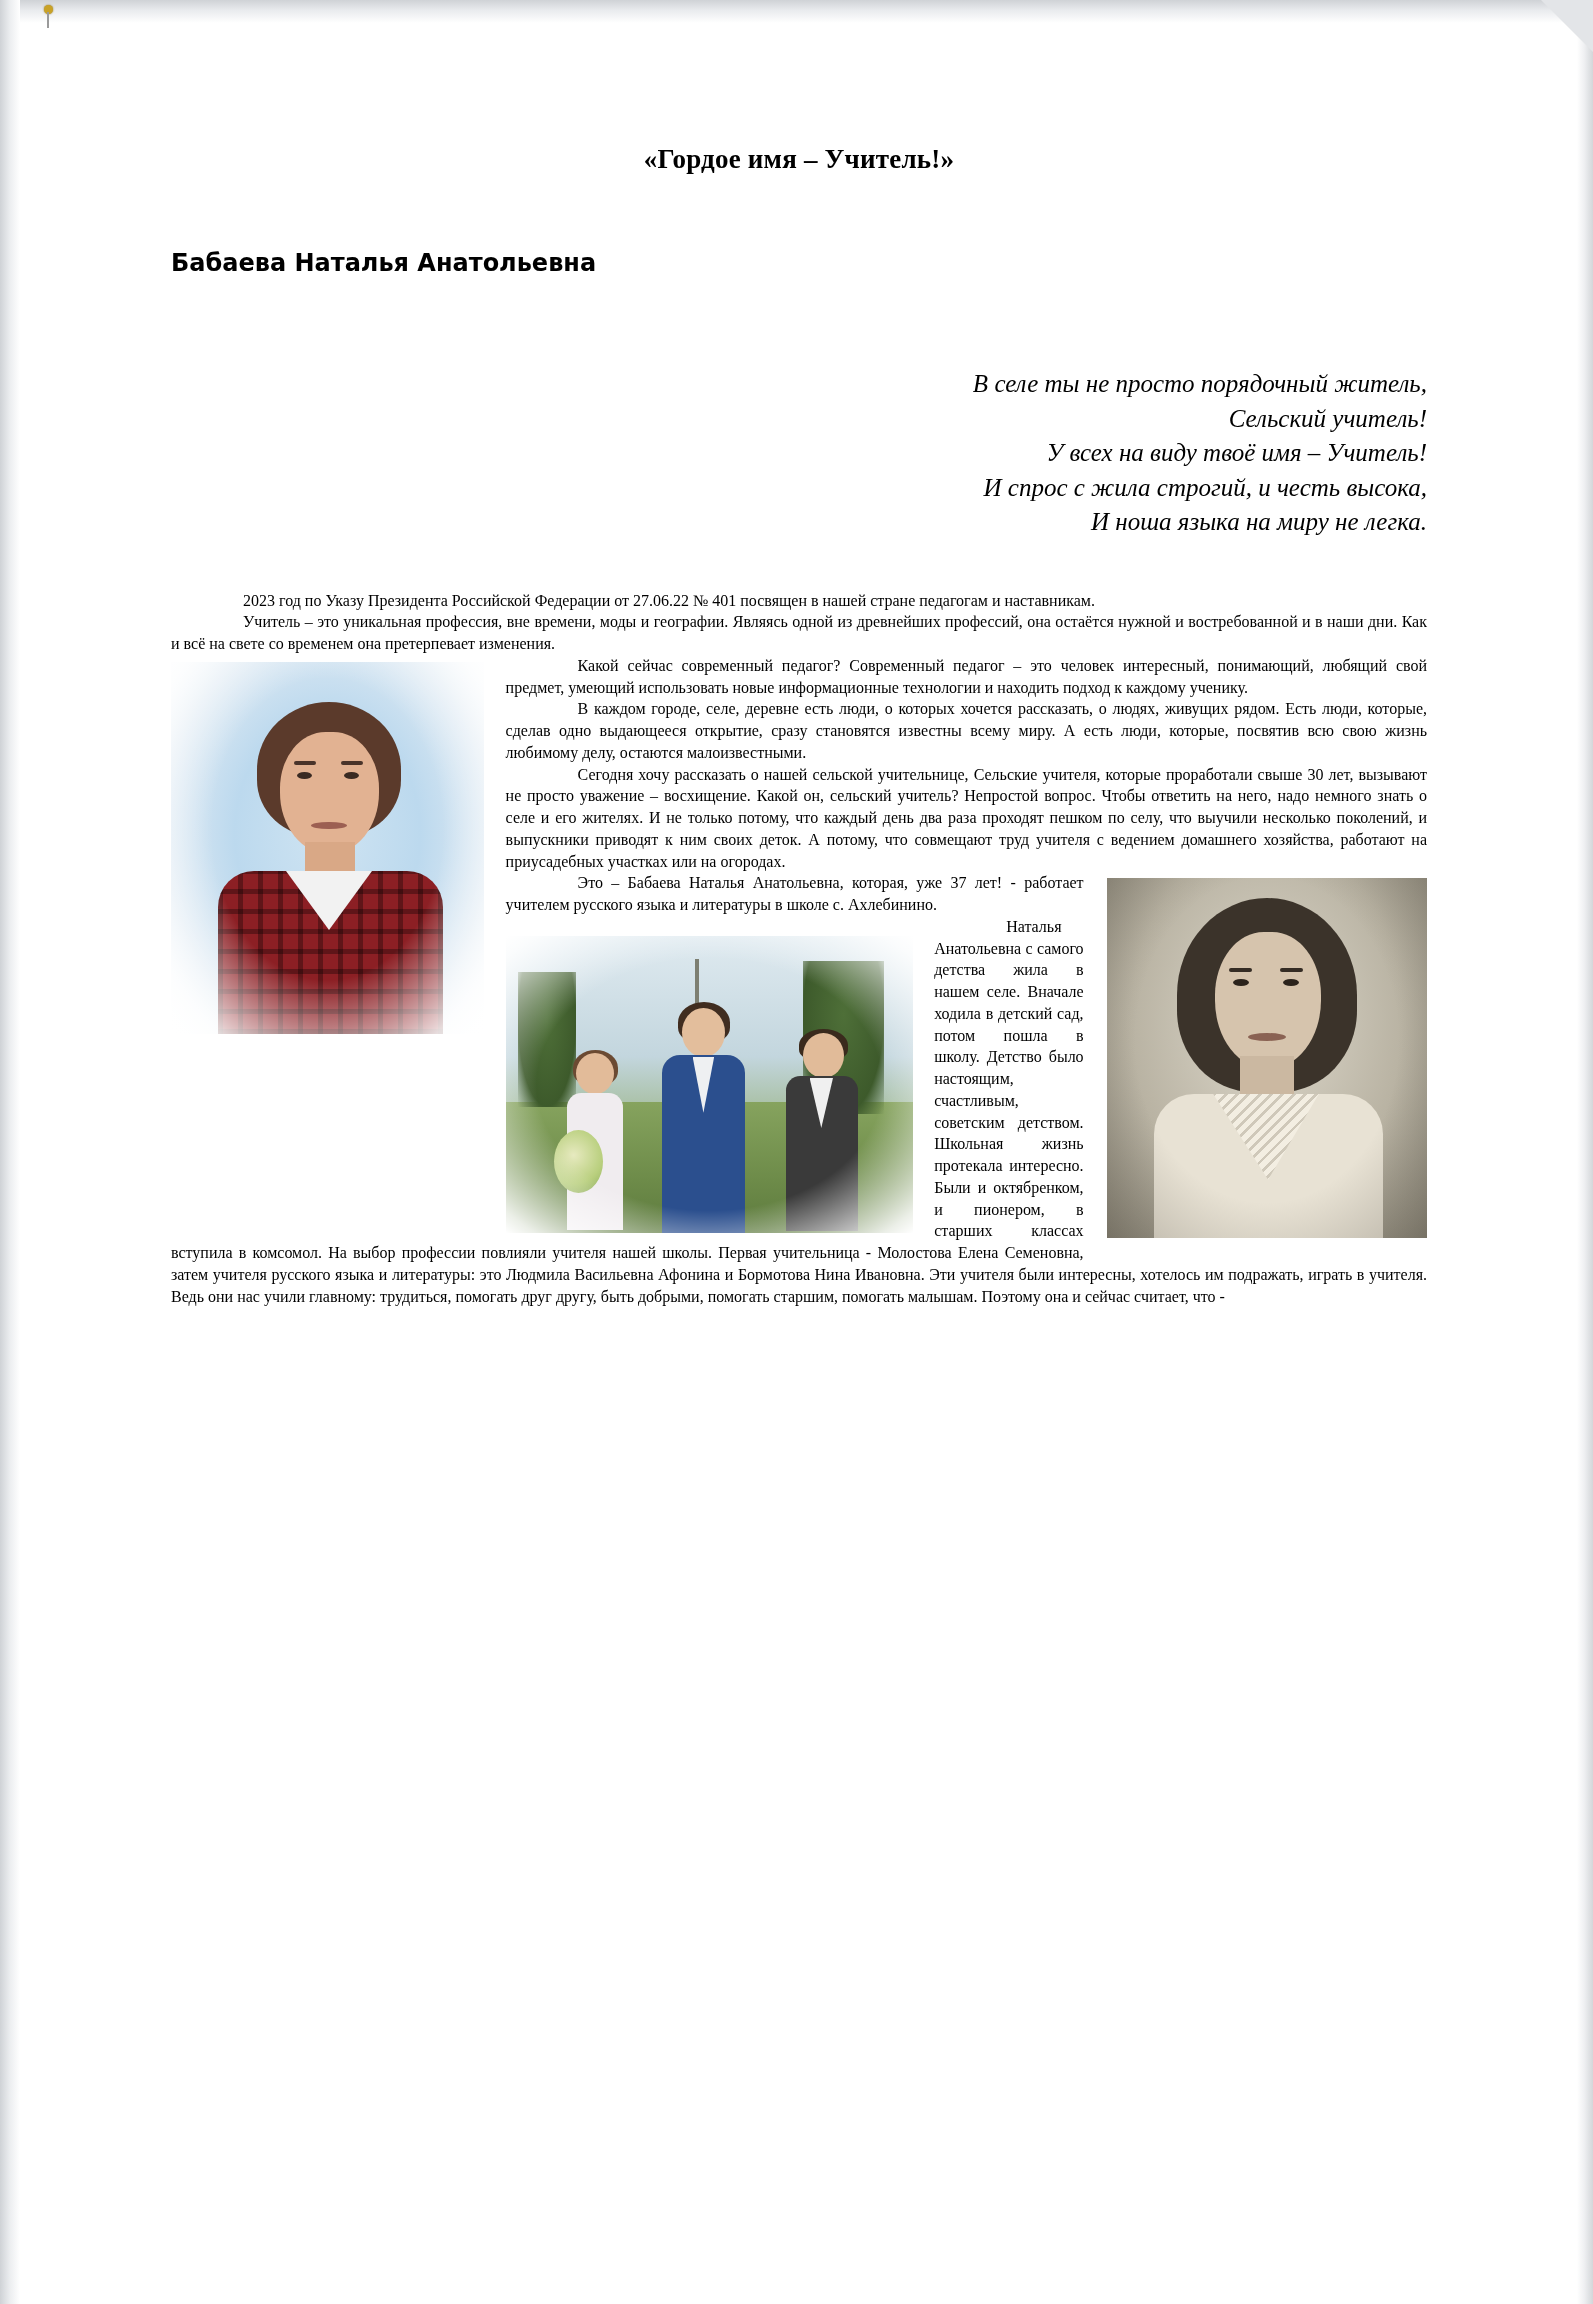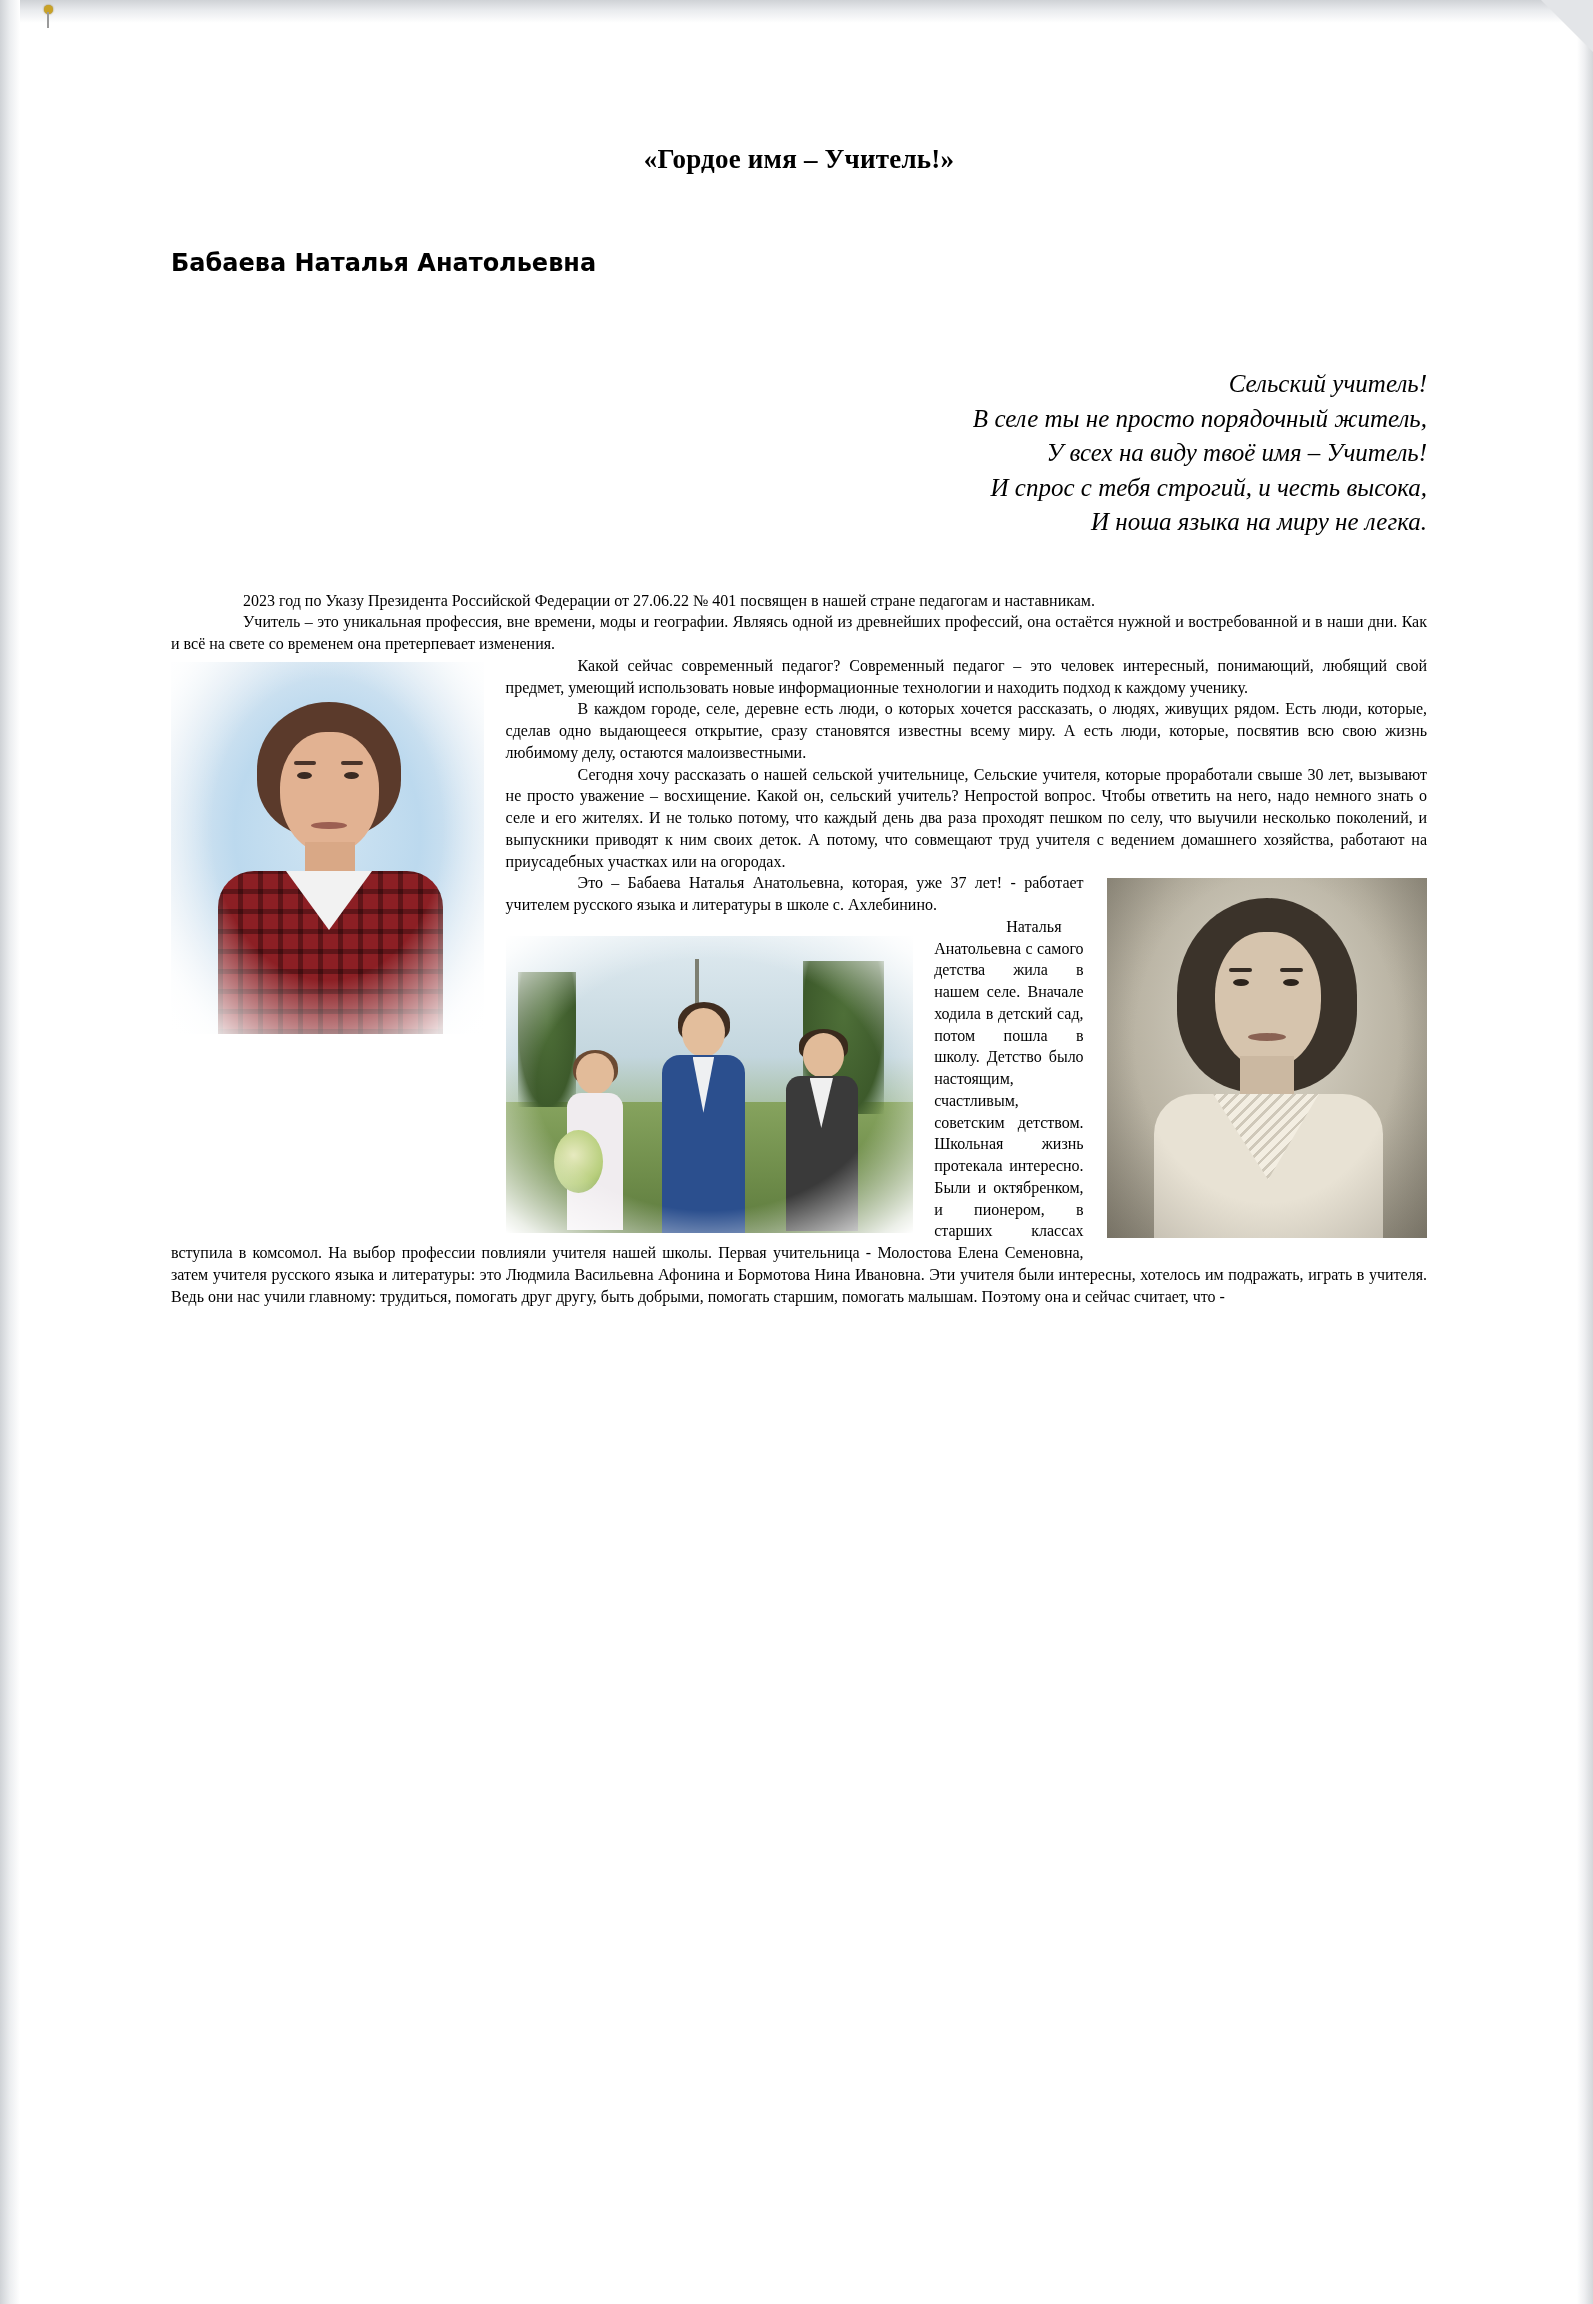--- a/index.html
+++ b/index.html
@@ -320,24 +320,24 @@
     <div class="needle"></div>
   </div>
 
   <div class="content">
 
     <h1 class="doc-title">«Гордое имя – Учитель!»</h1>
 
     <h2 class="doc-subtitle">Бабаева Наталья Анатольевна</h2>
 
     <div class="poem">
+      <div>В селе ты не просто порядочный житель,</div>
       <div>Сельский учитель!</div>
-      <div>В селе ты не просто порядочный житель,</div>
       <div>У всех на виду твоё имя – Учитель!</div>
-      <div>И спрос с тебя строгий, и честь высока,</div>
+      <div>И спрос с жила строгий, и честь высока,</div>
       <div>И ноша языка на миру не легка.</div>
     </div>
 
     <div class="para-block" style="margin-top:50px;">
       <p class="body-par">2023 год по Указу Президента Российской Федерации от 27.06.22 № 401 посвящен в нашей стране педагогам и наставникам.</p>
       <p class="body-par">Учитель – это уникальная профессия, вне времени, моды и географии. Являясь одной из древнейших профессий, она остаётся нужной и востребованной и в наши дни. Как и всё на свете со временем она претерпевает изменения.</p>
     </div>
 
     <div class="float-left-img">
       <div class="portrait1">

